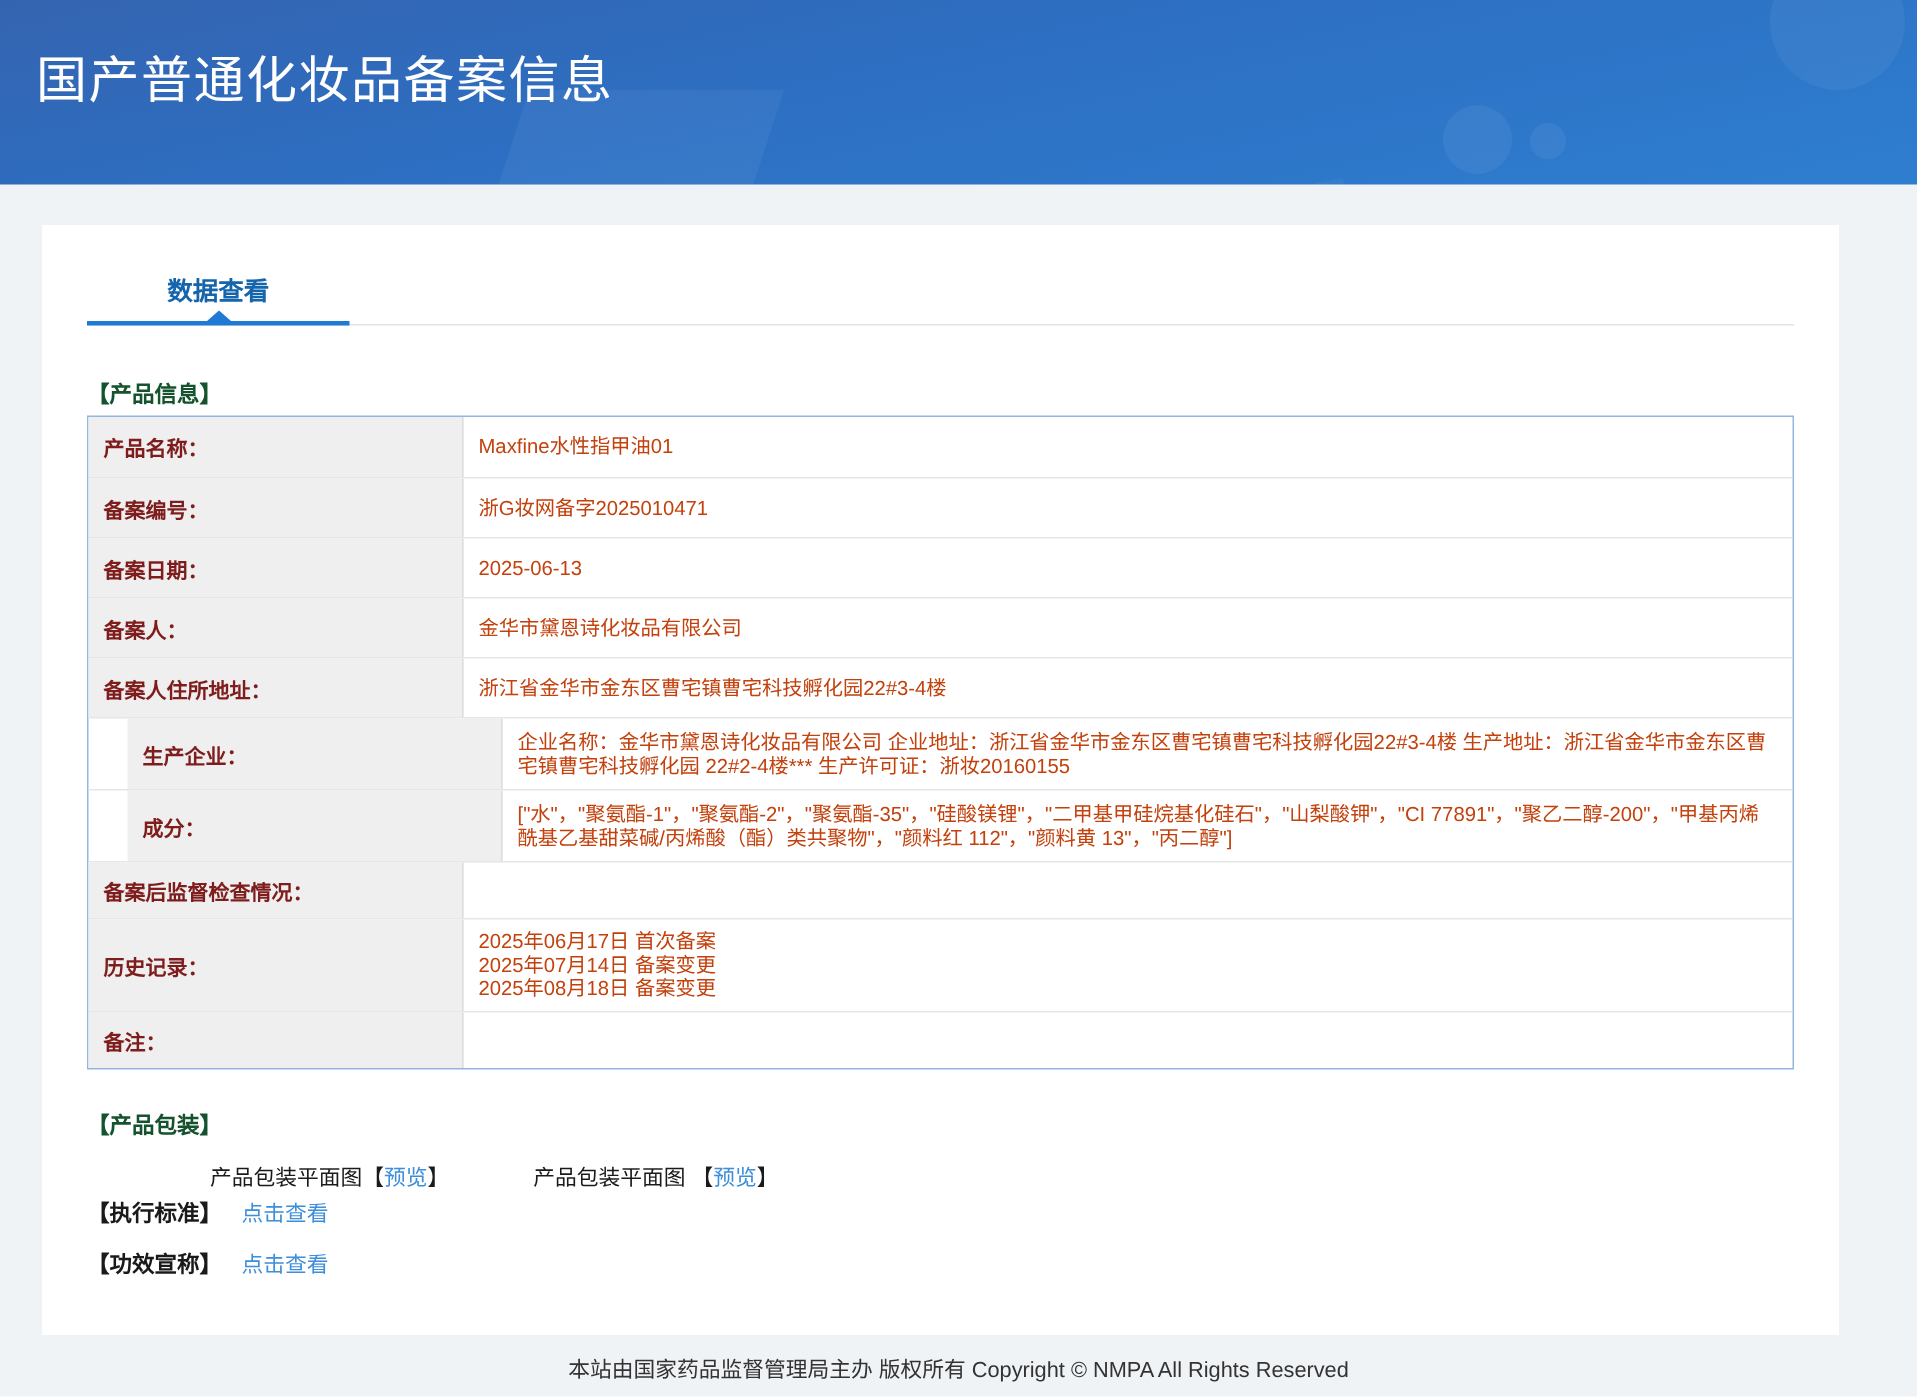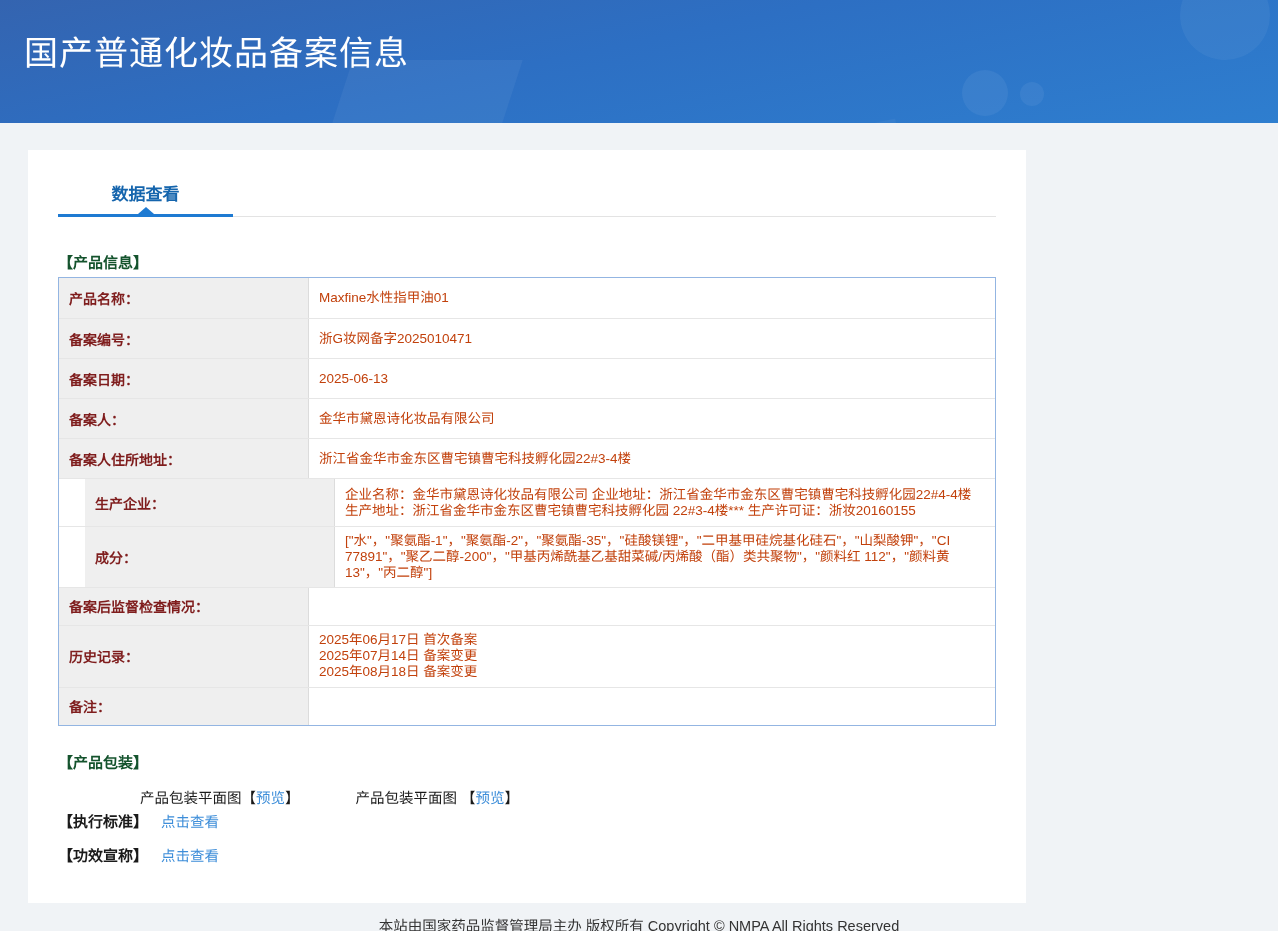--- a/index.html
+++ b/index.html
@@ -31,21 +31,21 @@
     left: 24px;
     top: 26px;
     color: #ffffff;
     font-size: 34px;
     font-weight: 500;
     letter-spacing: 1px;
   }
 
   
   .card {
-    width: 998px;
+    width: 1198px;
     margin: 27px 0 0 28px;
     background: #ffffff;
     min-height: 723px;
     padding: 30px 30px 38px 30px;
   }
 
   
   .tabbar { border-bottom: 1px solid #e3e3e3; position: relative; }
   .tab {
     width: 175px;
@@ -185,21 +185,21 @@
     <div class="trow">
       <div class="tlabel">备案人：</div>
       <div class="tvalue">金华市黛恩诗化妆品有限公司</div>
     </div>
     <div class="trow">
       <div class="tlabel">备案人住所地址：</div>
       <div class="tvalue">浙江省金华市金东区曹宅镇曹宅科技孵化园22#3-4楼</div>
     </div>
     <div class="trow r-md">
       <div class="tlabel">生产企业：</div>
-      <div class="tvalue">企业名称：金华市黛恩诗化妆品有限公司 企业地址：浙江省金华市金东区曹宅镇曹宅科技孵化园22#4-4楼 生产地址：浙江省金华市金东区曹宅镇曹宅科技孵化园 22#3-4楼*** 生产许可证：浙妆20160155</div>
+      <div class="tvalue">企业名称：金华市黛恩诗化妆品有限公司 企业地址：浙江省金华市金东区曹宅镇曹宅科技孵化园22#3-4楼 生产地址：浙江省金华市金东区曹宅镇曹宅科技孵化园 22#2-4楼*** 生产许可证：浙妆20160155</div>
     </div>
     <div class="trow r-md">
       <div class="tlabel">成分：</div>
       <div class="tvalue">["水"，"聚氨酯-1"，"聚氨酯-2"，"聚氨酯-35"，"硅酸镁锂"，"二甲基甲硅烷基化硅石"，"山梨酸钾"，"CI 77891"，"聚乙二醇-200"，"甲基丙烯酰基乙基甜菜碱/丙烯酸（酯）类共聚物"，"颜料红 112"，"颜料黄 13"，"丙二醇"]</div>
     </div>
     <div class="trow r-sm">
       <div class="tlabel">备案后监督检查情况：</div>
       <div class="tvalue"></div>
     </div>
     <div class="trow r-lg">

